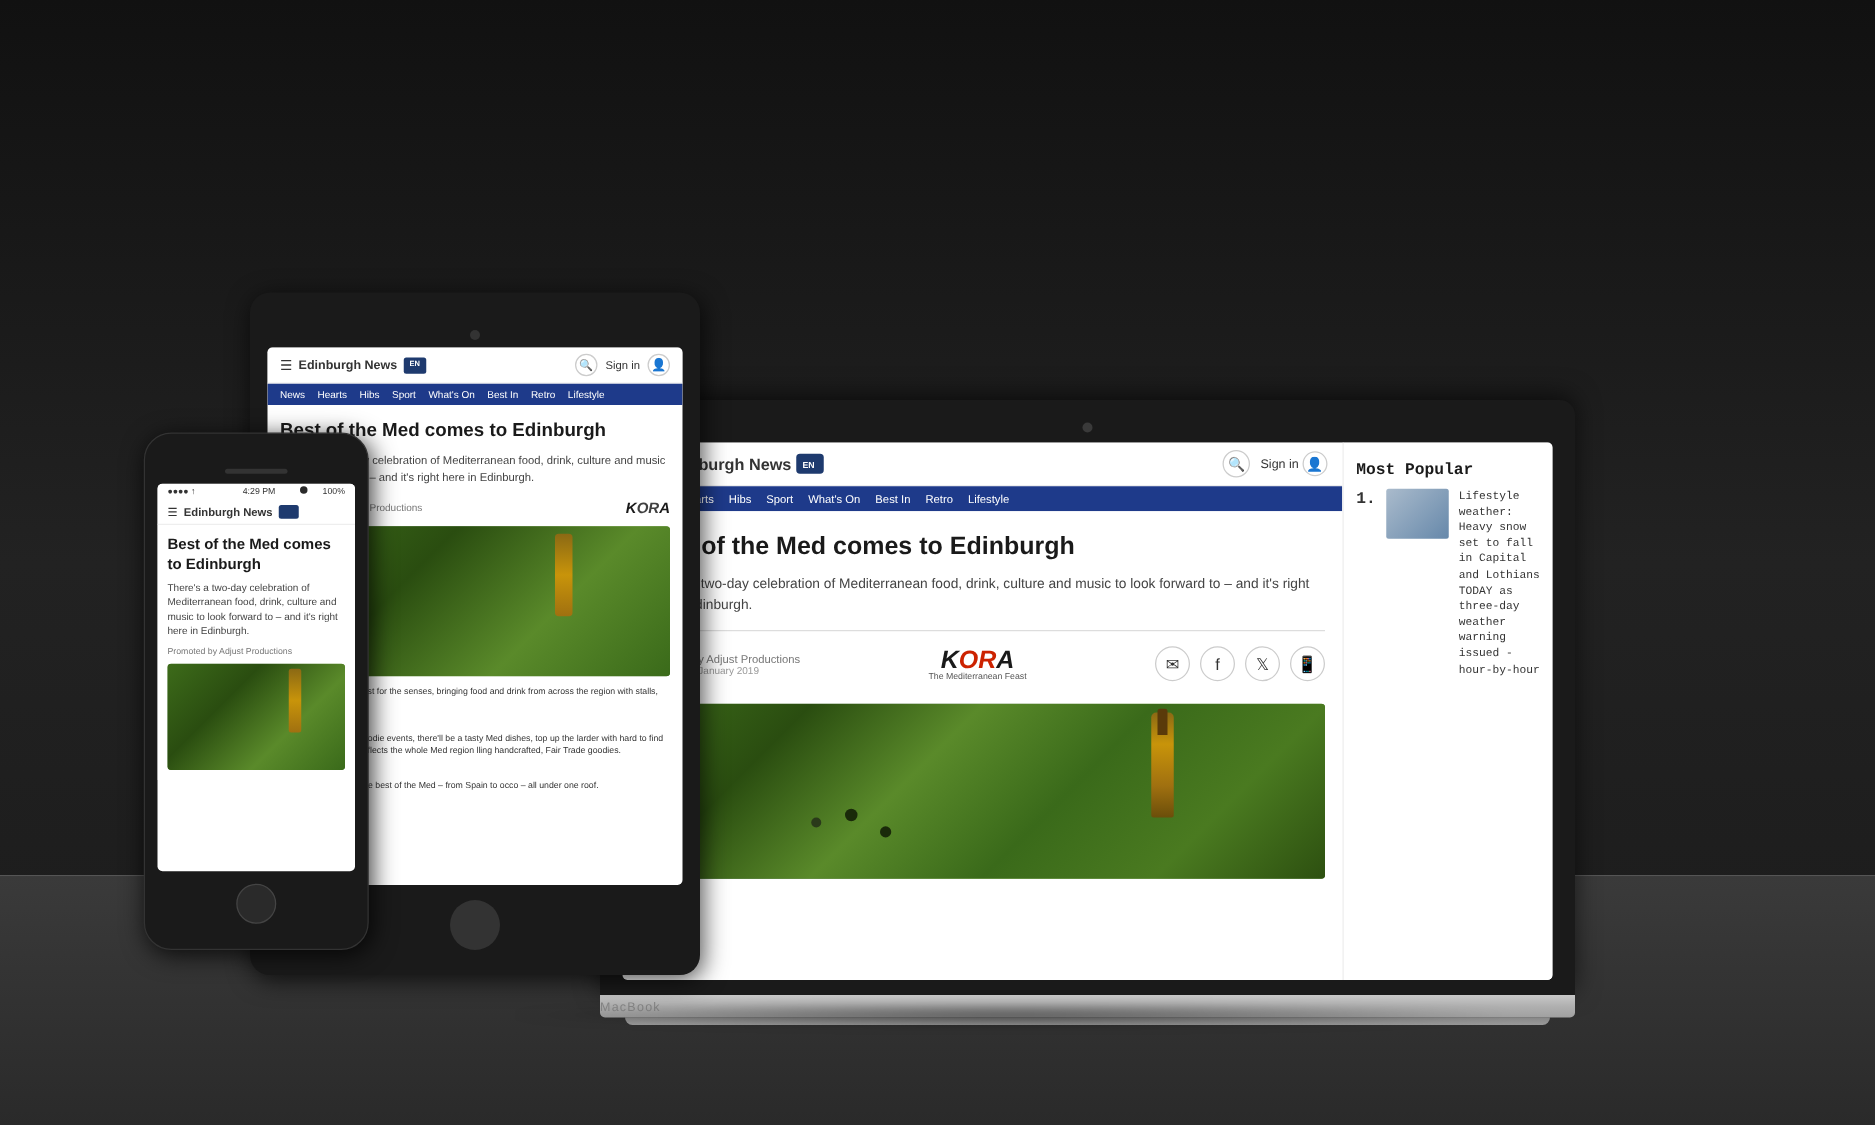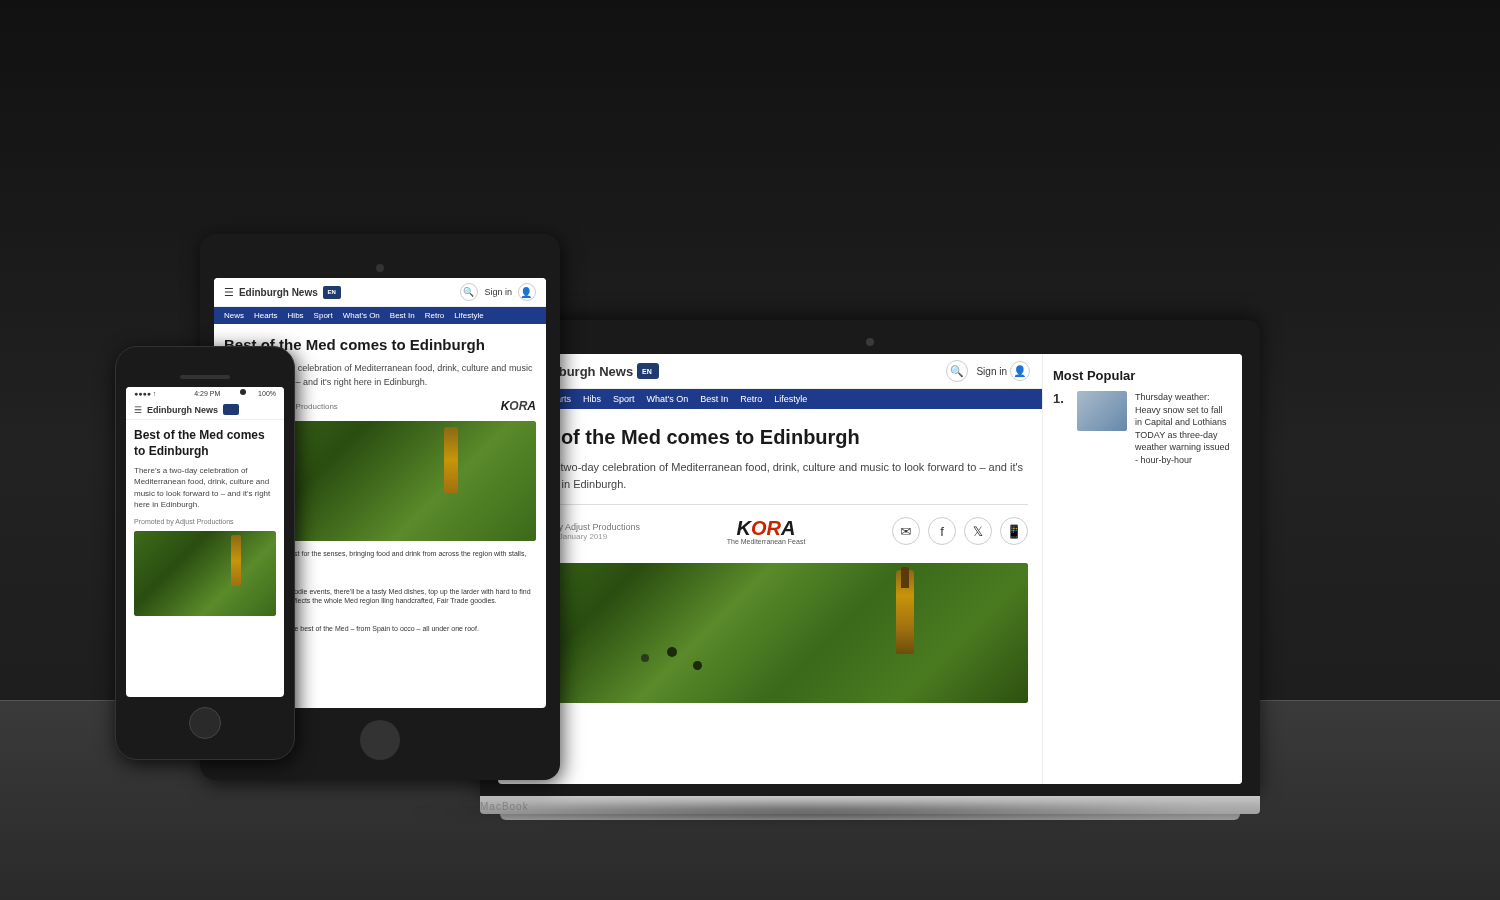--- a/index.html
+++ b/index.html
@@ -343,24 +343,25 @@
       display: flex;
       height: 100%;
     }
 
     .macbook-main {
       flex: 1;
       overflow: hidden;
     }
 
     .macbook-sidebar {
-      width: 200px;
+      width: 168px;
       padding: 14px 10px;
       border-left: 1px solid #eee;
       background: white;
+      font-family: Liberation Mono, monospace;
     }
 
     
     .tablet-site-header {
       background: white;
       padding: 5px 10px;
       display: flex;
       align-items: center;
       justify-content: space-between;
       border-bottom: 1px solid #eee;
@@ -589,21 +590,21 @@
                 </div>
               </div>
             </div>
           </div>
 
           <div class="macbook-sidebar">
             <div class="most-popular-title">Most Popular</div>
             <div class="popular-item">
               <span class="popular-num">1.</span>
               <div class="popular-thumb" style="background:linear-gradient(135deg,#aabbcc,#6688aa);"></div>
-              <p class="popular-text">Thursday weather: Heavy snow set to fall in Capital and Lothians TODAY as three-day weather warning issued - hour-by-hour</p>
+              <p class="popular-text">Lifestyle weather: Heavy snow set to fall in Capital and Lothians TODAY as three-day weather warning issued - hour-by-hour</p>
             </div>
           </div>
         </div>
       </div>
     </div>
     <div class="macbook-base">
       <span class="macbook-label">MacBook</span>
     </div>
     <div class="macbook-foot"></div>
   </div>

